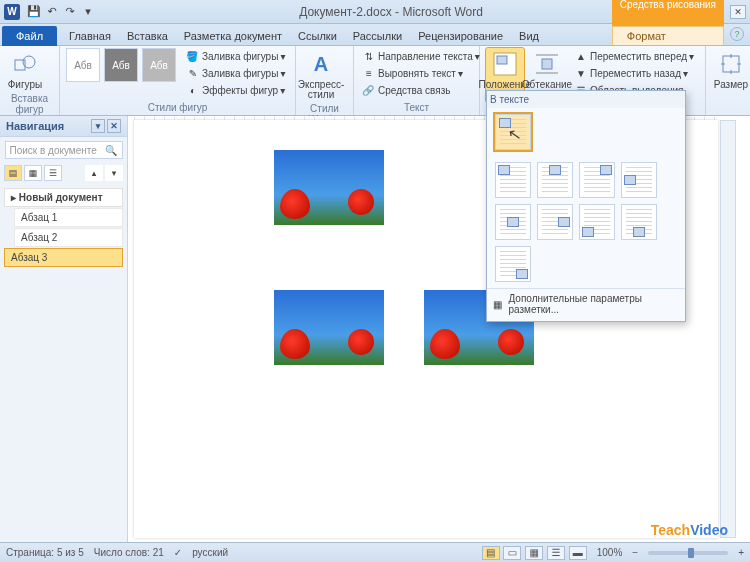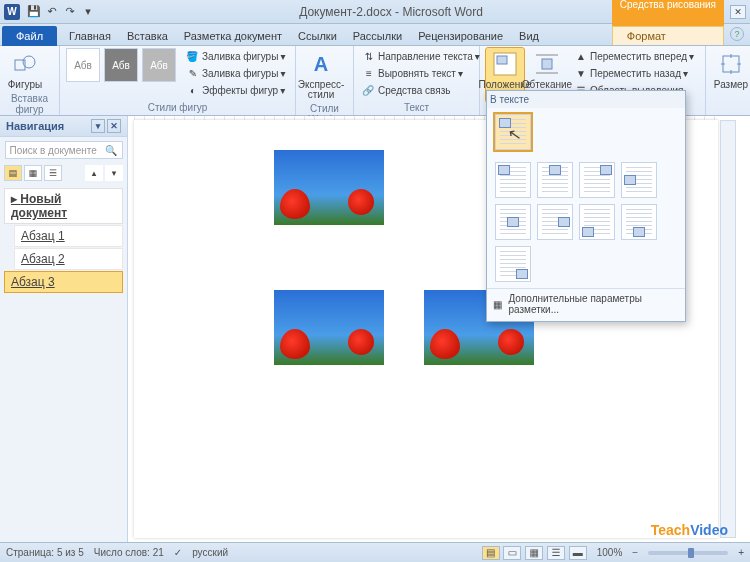--- a/index.html
+++ b/index.html
@@ -43,21 +43,21 @@
   
   .workspace{ display:flex; height:calc(562px - 24px - 22px - 70px - 20px); }
   .navpane { width:128px; background:#eef3fa; border-right:1px solid #c5d4e8; display:flex;flex-direction:column;}
   .navpane-title{ background:linear-gradient(#e3ecf7,#d2e0f1); padding:3px 6px; font-size:11px; font-weight:bold; color:#3a5a88; display:flex; justify-content:space-between; align-items:center; border-bottom:1px solid #c5d4e8;}
   .navpane-close{ width:14px;height:14px;border:1px solid #9db4d0;font-size:9px;display:flex;align-items:center;justify-content:center;}
   .nav-search{ width:118px; margin:4px auto; height:18px; border:1px solid #c5d4e8; background:#fff; font-size:10px; padding:0 4px; color:#999; display:flex;align-items:center;justify-content:space-between;}
   .nav-tabs{ display:flex; gap:2px; padding:2px 4px; align-items:center;}
   .nav-tabs span{ width:18px;height:16px; border:1px solid #c5d4e8; background:#fff;display:flex;align-items:center;justify-content:center;font-size:9px;}
   .nav-tabs span.sel{ background:#fce08c;}
   .nav-arrows{ margin-left:auto; display:flex; gap:2px;}
-  .nav-tree{ margin:4px 2px; font-size:12px;text-decoration:underline;}
+  .nav-tree{ margin:4px 2px; font-size:10px;}
   .nav-item{ padding:3px 6px; border:1px solid transparent; margin:1px 2px;}
   .nav-item.doc{ font-weight:bold; background:#fff; border:1px solid #e0e0e0;}
   .nav-item.sel{ background:#fde08b; border:1px solid #e3a330;}
   .nav-item:not(.doc):not(.sel){ background:#fff; border:1px solid #e8e8e8; margin-left:12px;}
   .nav-item.doc + .nav-item{ margin-left:12px;}
 
   .page-area{ flex:1; background:#fff; position:relative; overflow:hidden;}
   .page{ position:absolute; left:6px; top:4px; right:32px; bottom:4px; background:#fff; box-shadow:0 0 3px rgba(0,0,0,.2); }
   .ruler{ position:absolute; left:6px; right:32px; top:-2px; height:6px; background:repeating-linear-gradient(90deg,#e8e8e8 0,#e8e8e8 1px,transparent 1px,transparent 10px);}
   .photo{ position:absolute; width:110px; height:75px; background:linear-gradient(#2a6fd6 0%,#4a9de8 60%,#3a7a28 100%); }

